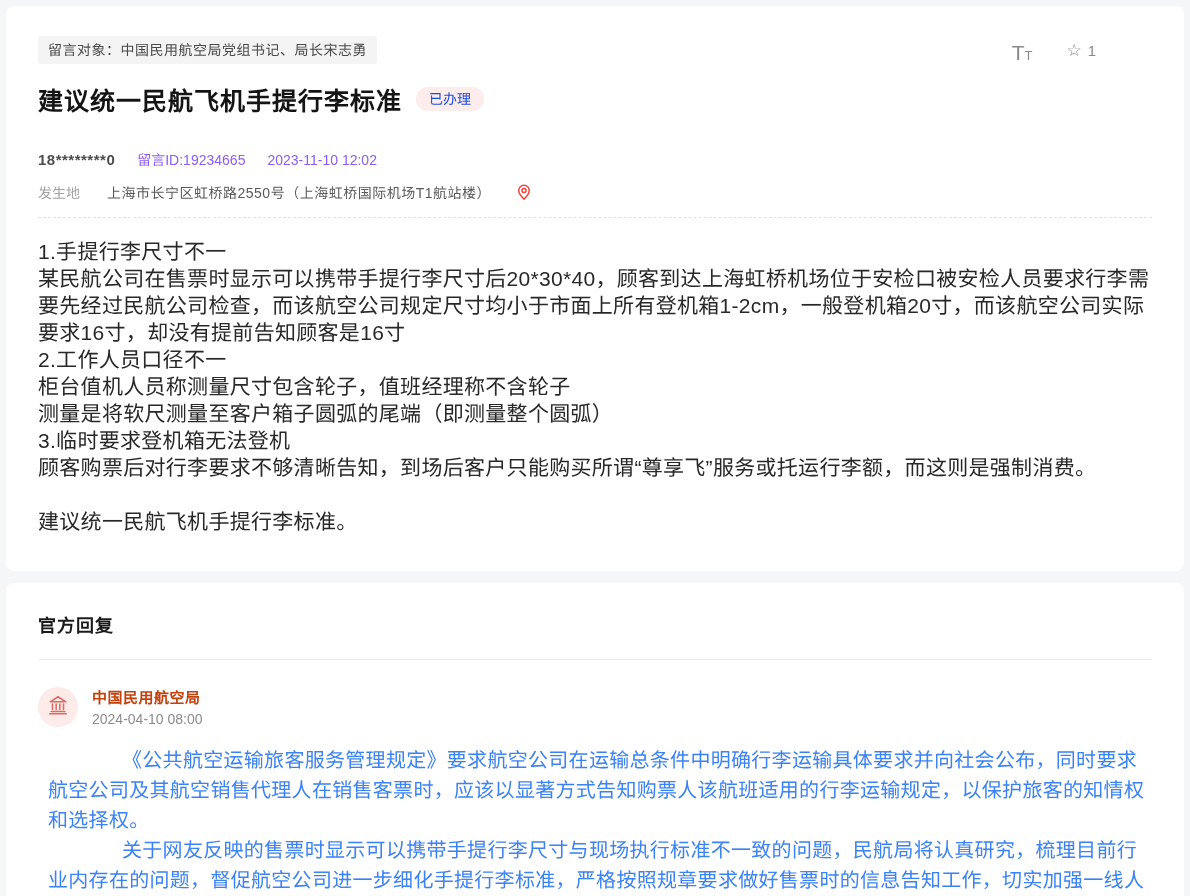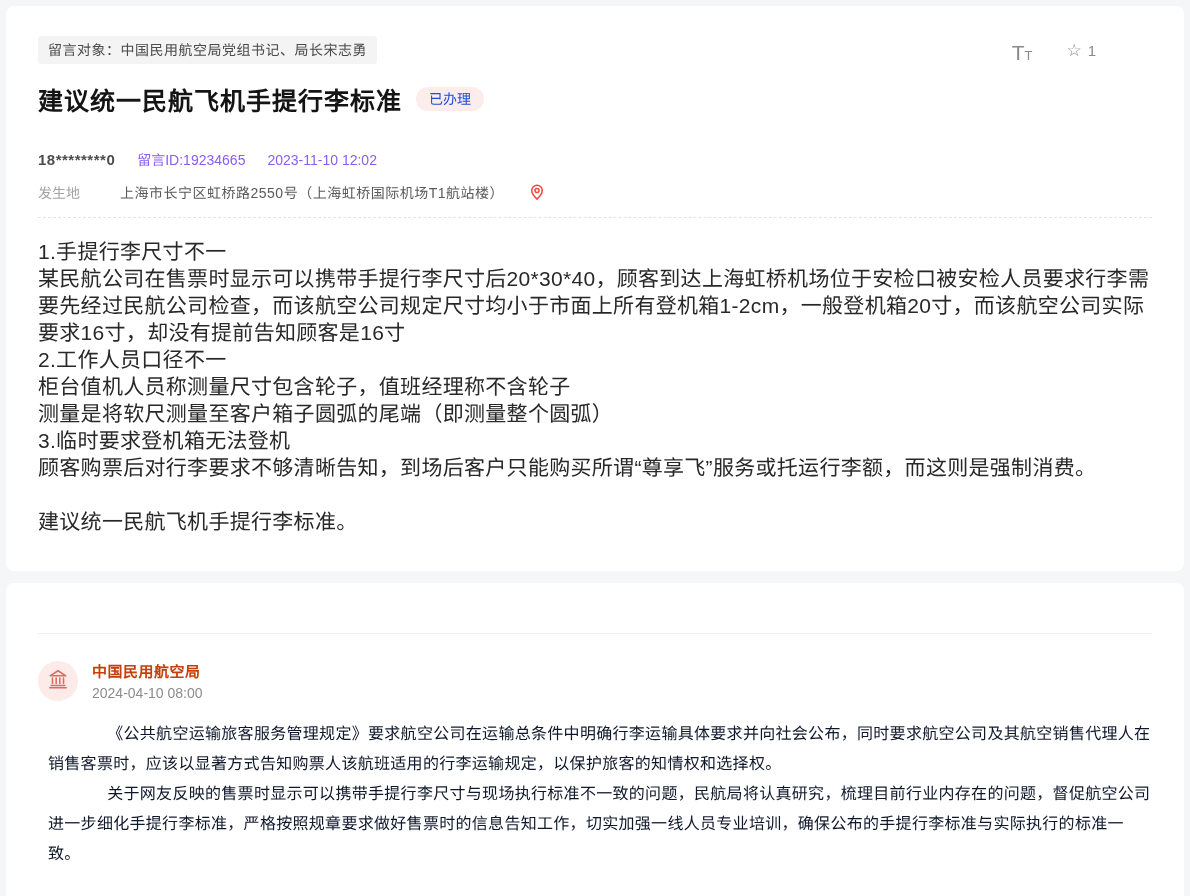--- a/index.html
+++ b/index.html
@@ -51,21 +51,21 @@
     border-radius: 15px;
     line-height: 1;
   }
 
   .meta-row { display: flex; align-items: baseline; gap: 22px; margin-top: 32px; font-size: 14px; }
   .masked-phone { font-weight: 700; color: #4d4d4d; font-size: 15px; letter-spacing: 0.5px; }
   .meta-gray { color: #8b5cf6; }
 
   .loc-row { display: flex; align-items: center; margin-top: 13px; font-size: 14px; }
   .loc-label { color: #a3a3a3; }
-  .loc-value { color: #595959; margin-left: 40px; letter-spacing: 0.5px; }
+  .loc-value { color: #595959; margin-left: 27px; letter-spacing: 0.5px; }
   .pin-icon { margin-left: 24px; display: inline-flex; cursor: pointer; }
 
   .dashed-divider { border: 0; border-top: 1px dashed #e3e3e3; margin-top: 15px; }
 
   .message-body {
     margin-top: 20px;
     font-size: 21px;
     line-height: 27px;
     color: #282828;
     white-space: pre-line;
@@ -81,23 +81,23 @@
     border-radius: 50%;
     background: #fcebe9;
     display: flex; align-items: center; justify-content: center;
     flex: 0 0 auto;
   }
   .agency-name { font-size: 15px; font-weight: 700; color: #c2410c; letter-spacing: 0.5px; }
   .reply-date { font-size: 14px; color: #8c8c8c; margin-top: 4px; }
 
   .reply-body { margin-top: 18px; margin-left: 10px; }
   .reply-body p {
-    font-size: 16px;
+    font-size: 20px;
     line-height: 30px;
-    color: #0f172a;
+    color: #3b82f6;
     text-indent: 3.7em;
     letter-spacing: 0.3px;
   }
 </style>
 </head>
 <body>
 
 <div class="card message-card">
   <div class="top-row">
     <span class="target-tag">留言对象：中国民用航空局党组书记、局长宋志勇</span>
@@ -139,20 +139,21 @@
 2.工作人员口径不一
 柜台值机人员称测量尺寸包含轮子，值班经理称不含轮子
 测量是将软尺测量至客户箱子圆弧的尾端（即测量整个圆弧）
 3.临时要求登机箱无法登机
 顾客购票后对行李要求不够清晰告知，到场后客户只能购买所谓“尊享飞”服务或托运行李额，而这则是强制消费。
 
 建议统一民航飞机手提行李标准。</div>
 </div>
 
 <div class="card reply-card">
+  <h2 class="reply-section-title">官方回复</h2>
 
   <hr class="solid-divider">
 
   <div class="reply-header">
     <div class="avatar">
       <span>
         <svg width="22" height="22" viewBox="0 0 24 24" fill="none" stroke="#dd6b62" stroke-width="1.7" stroke-linecap="round" stroke-linejoin="round">
           <path d="M3.5 8.5 L12 3 L20.5 8.5 Z"></path>
           <line x1="6" y1="11" x2="6" y2="17"></line>
           <line x1="10" y1="11" x2="10" y2="17"></line>

